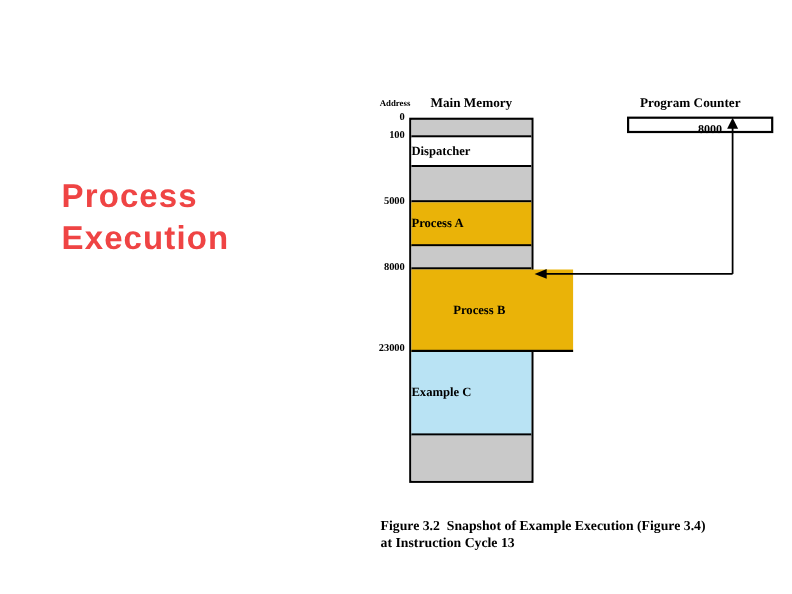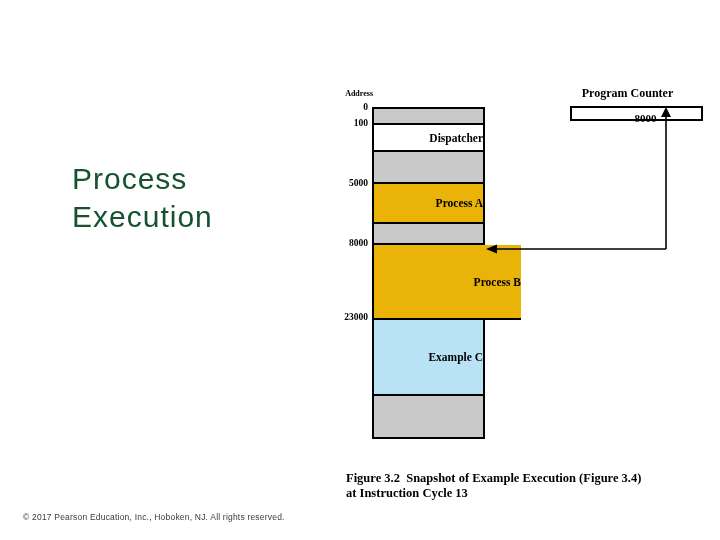--- a/index.html
+++ b/index.html
@@ -8,28 +8,28 @@
     background: #ffffff;
     overflow: hidden;
     font-family: "Liberation Sans", sans-serif;
     position: relative;
   }
   .slide { position: absolute; inset: 0; }
 
   
   .title {
     position: absolute;
-    left: 72px; top: 160px;
+    left: 56px; top: 160px;
     margin: 0;
     font-family: "Liberation Sans", sans-serif;
     font-size: 30px;
-    font-weight: normal;
+    font-weight: bold;
     letter-spacing: 1px;
     line-height: 38px;
-    color: #14532d;
+    color: #ef4444;
     white-space: pre-wrap;
   }
 
   
   .serif { font-family: "Liberation Serif", serif; font-weight: bold; color: #000; }
 
   .mm-title {
     position: absolute; left: 372px; top: 86px; width: 113px;
     text-align: center; font-size: 12px;
   }
@@ -51,21 +51,21 @@
   .memory {
     position: absolute;
     left: 372px; top: 107px;
     width: 109px;
     border: 2px solid #000;
     background: #fff;
   }
   .seg {
     width: 100%;
     border-bottom: 2px solid #000;
-    display: flex; align-items: center; justify-content: flex-end;
+    display: flex; align-items: center; justify-content: flex-start;
   }
   .seg:last-child { border-bottom: none; }
   .seg:nth-child(1) { height: 14px; }
   .seg:nth-child(2) { height: 25px; }
   .seg:nth-child(3) { height: 30px; }
   .seg:nth-child(4) { height: 38px; }
   .seg:nth-child(5) { height: 19px; }
   .seg:nth-child(6) { height: 73px; }
   .seg:nth-child(7) { height: 74px; }
   .seg:nth-child(8) { height: 41px; }
@@ -115,20 +115,21 @@
   }
 </style>
 </head>
 <body>
 
 <div class="slide">
 
   <h1 class="title">Process
 Execution</h1>
 
+  <div class="mm-title serif">Main Memory</div>
   <div class="addr-header serif">Address</div>
 
   <span class="tick t0 serif">0</span>
   <span class="tick t1 serif">100</span>
   <span class="tick t2 serif">5000</span>
   <span class="tick t3 serif">8000</span>
   <span class="tick t4 serif">23000</span>
 
   <div class="memory">
     <div class="seg" style="background: rgb(201, 201, 201);">
@@ -165,15 +166,14 @@
   <svg class="arrow-svg" viewBox="0 0 720 540" xmlns="http://www.w3.org/2000/svg">
     <line x1="494" y1="249" x2="666" y2="249" stroke="#000" stroke-width="1.6"></line>
     <line x1="666" y1="249" x2="666" y2="114" stroke="#000" stroke-width="1.6"></line>
     <polygon points="486,249 497,244.5 497,253.5" fill="#000"></polygon>
     <polygon points="666,107 661,117 671,117" fill="#000"></polygon>
   </svg>
 
   <div class="caption serif">Figure 3.2  Snapshot of Example Execution (Figure 3.4)
 at Instruction Cycle 13</div>
 
-  <div class="footer">© 2017 Pearson Education, Inc., Hoboken, NJ. All rights reserved.</div>
 
 </div>
 
 </body></html>

